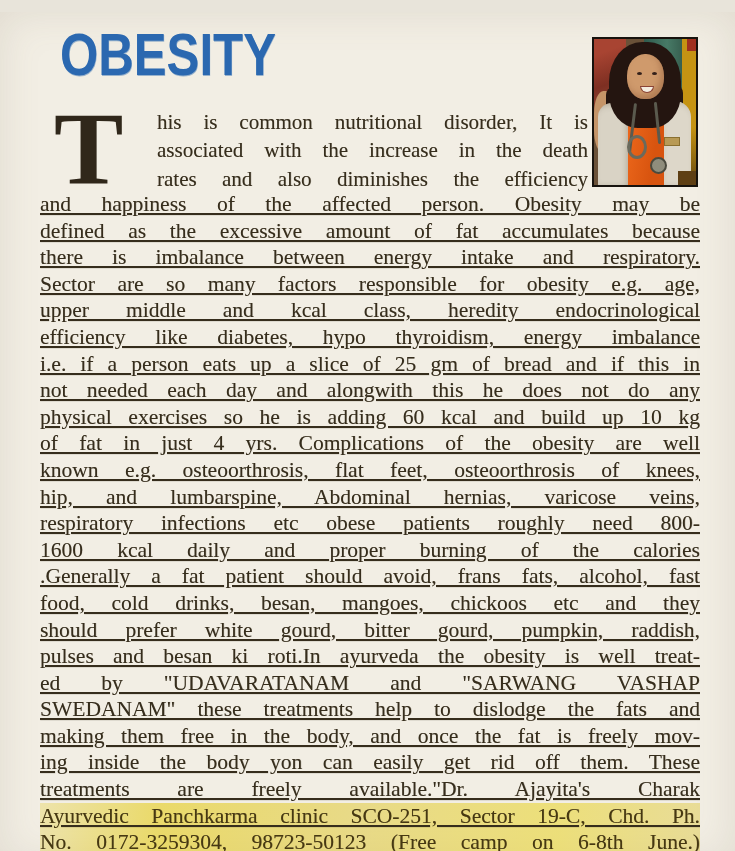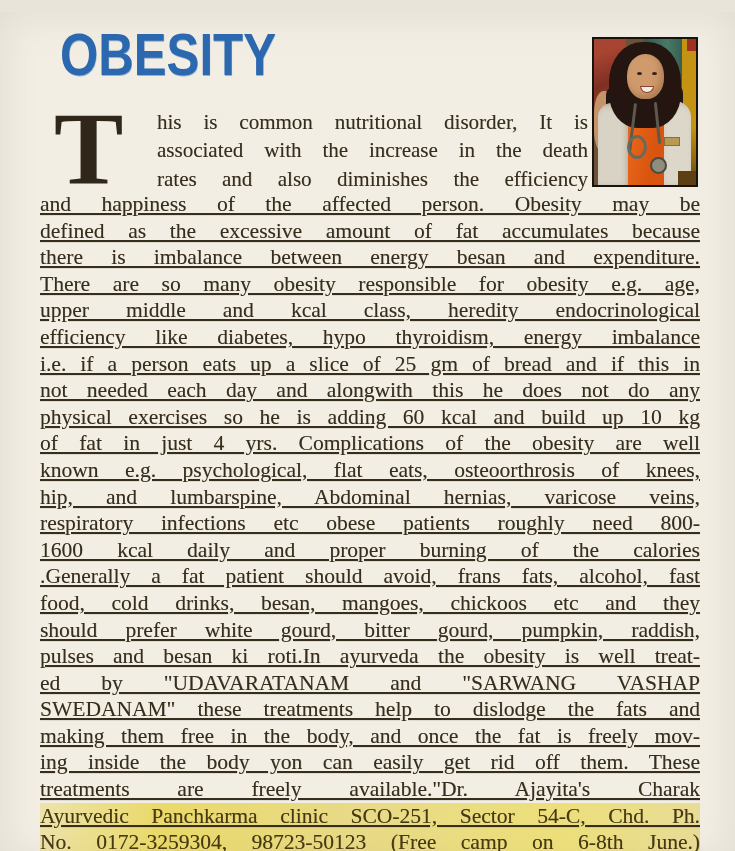--- a/index.html
+++ b/index.html
@@ -115,41 +115,41 @@
   <div class="intro">
       <div class="line">his is common nutritional disorder, It is</div>
       <div class="line">associated with the increase in the death</div>
       <div class="line">rates and also diminishes the efficiency</div>
     </div>
 
   <div class="textcol">
     <div>
         <div class="line">and happiness of the affected person. Obesity may be</div>
         <div class="line">defined as the excessive amount of fat accumulates because</div>
-        <div class="line">there is imbalance between energy besan and expenditure.</div>
-        <div class="line">There are so many obesity responsible for obesity e.g. age,</div>
+        <div class="line">there is imbalance between energy intake and respiratory.</div>
+        <div class="line">Sector are so many factors responsible for obesity e.g. age,</div>
         <div class="line">upper middle and kcal class, heredity endocrinological</div>
         <div class="line">efficiency like diabetes, hypo thyroidism, energy imbalance</div>
         <div class="line">i.e. if a person eats up a slice of 25 gm of bread and if this in</div>
         <div class="line">not needed each day and alongwith this he does not do any</div>
         <div class="line">physical exercises so he is adding 60 kcal and build up 10 kg</div>
         <div class="line">of fat in just 4 yrs. Complications of the obesity are well</div>
-        <div class="line">known e.g. psychological, flat eats, osteoorthrosis of knees,</div>
+        <div class="line">known e.g. osteoorthrosis, flat feet, osteoorthrosis of knees,</div>
         <div class="line">hip, and lumbarspine, Abdominal hernias, varicose veins,</div>
         <div class="line">respiratory infections etc obese patients roughly need 800-</div>
         <div class="line">1600 kcal daily and proper burning of the calories</div>
         <div class="line">.Generally a fat patient should avoid, frans fats, alcohol, fast</div>
         <div class="line">food, cold drinks, besan, mangoes, chickoos etc and they</div>
         <div class="line">should prefer white gourd, bitter gourd, pumpkin, raddish,</div>
         <div class="line">pulses and besan ki roti.In ayurveda the obesity is well treat-</div>
         <div class="line">ed by "UDAVARATANAM and "SARWANG VASHAP</div>
         <div class="line">SWEDANAM" these treatments help to dislodge the fats and</div>
         <div class="line">making them free in the body, and once the fat is freely mov-</div>
         <div class="line">ing inside the body yon can easily get rid off  them. These</div>
         <div class="line">treatments are freely available."Dr. Ajayita's Charak</div>
       </div>
     <div>
-        <div class="line hl-line">Ayurvedic Panchkarma clinic SCO-251, Sector 54-C, Chd. Ph.</div>
+        <div class="line hl-line">Ayurvedic Panchkarma clinic SCO-251, Sector 19-C, Chd. Ph.</div>
         <div class="line hl-line">No. 0172-3259304, 98723-50123 (Free camp on 6-8th June.)</div>
       </div>
   </div>
 
 </div>
 
 </body></html>

